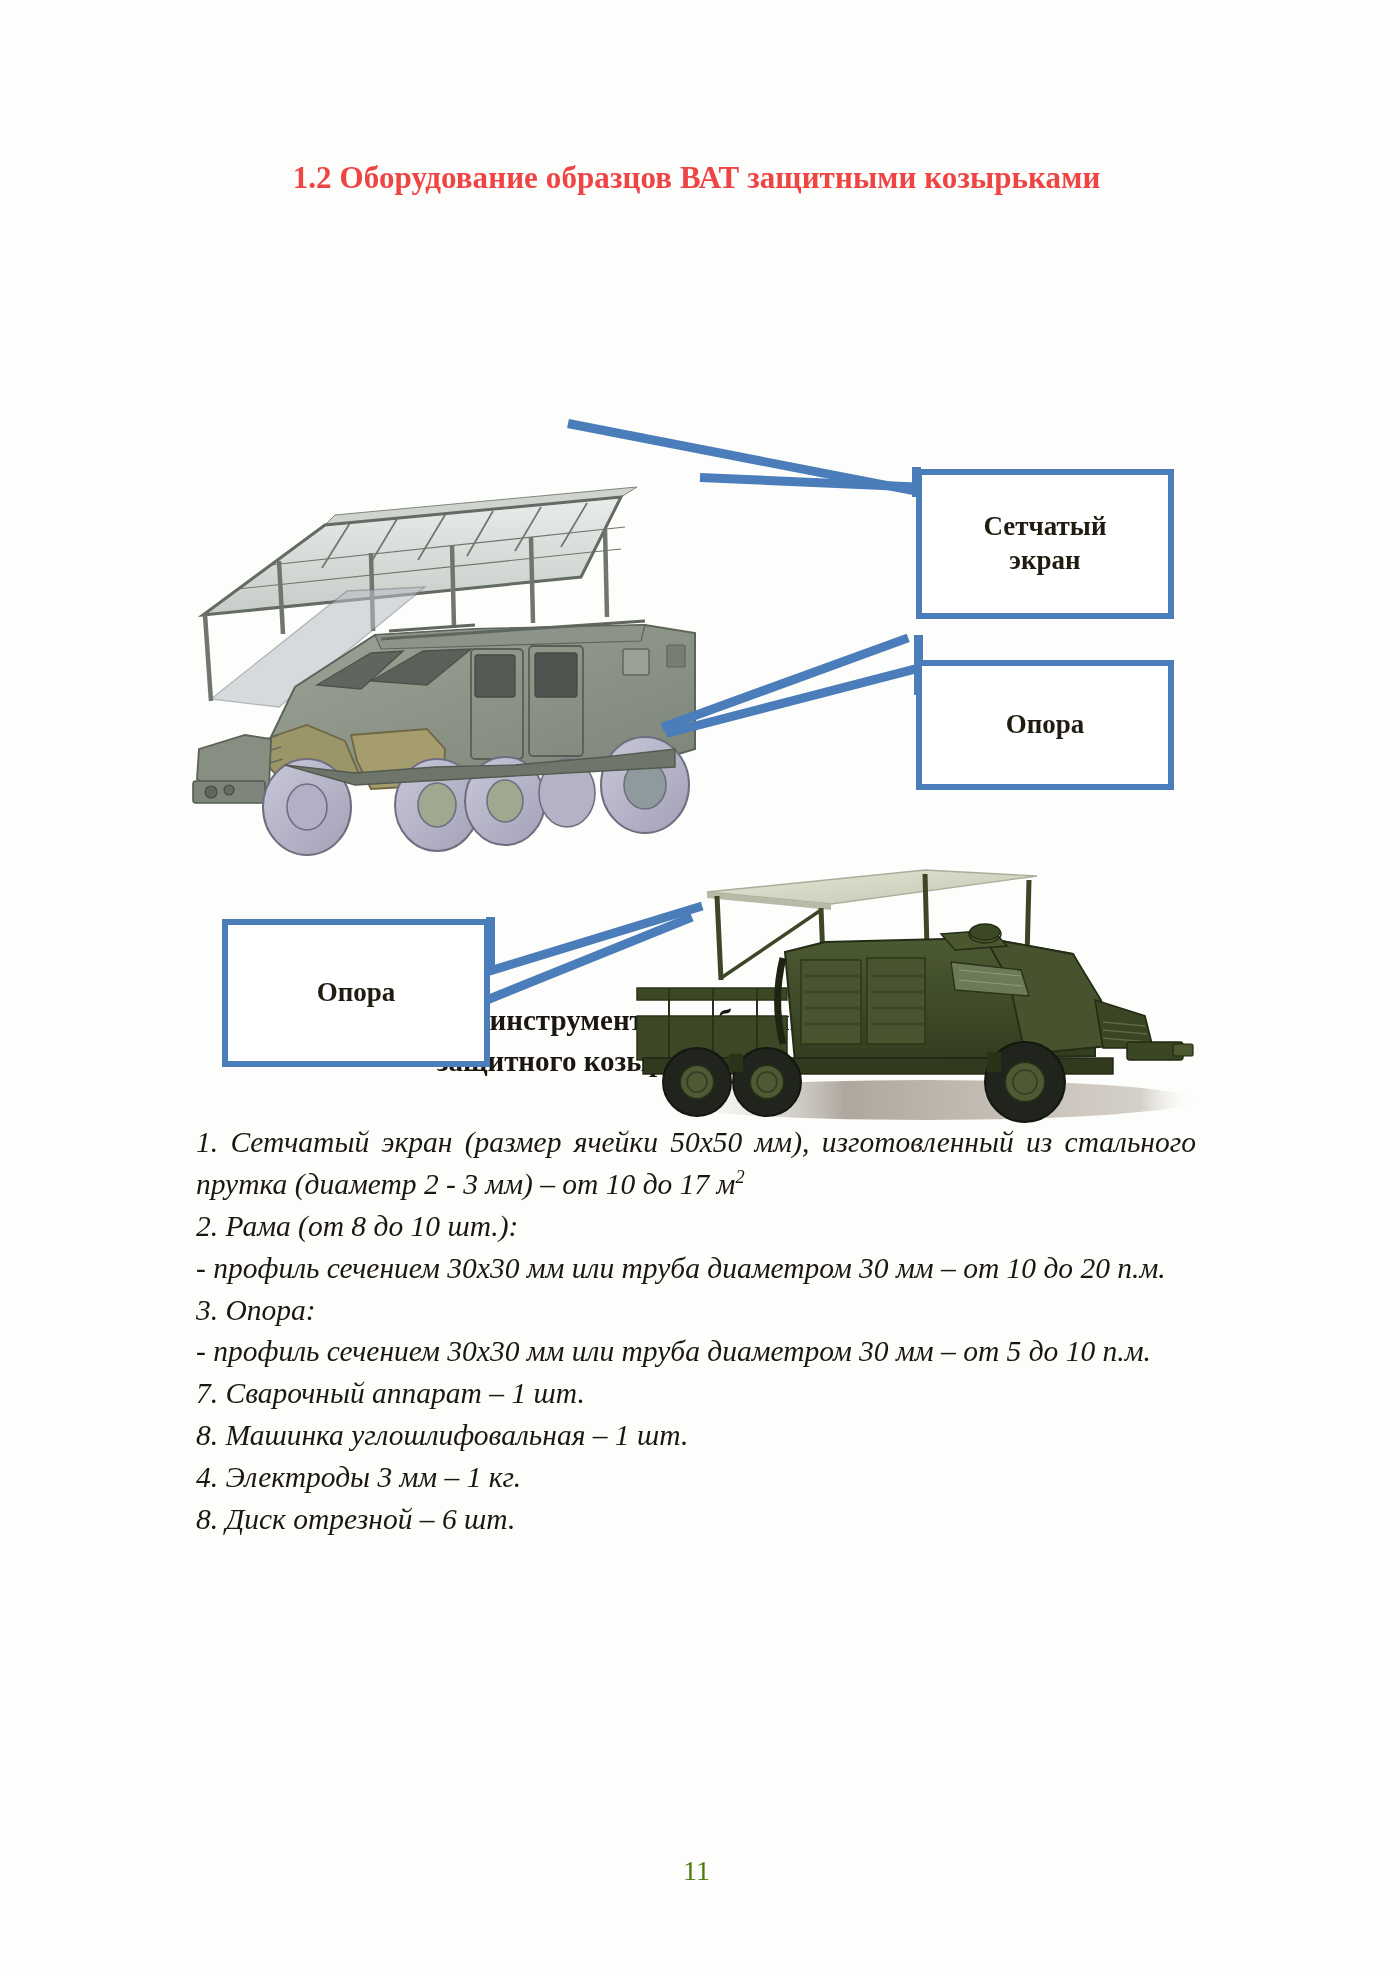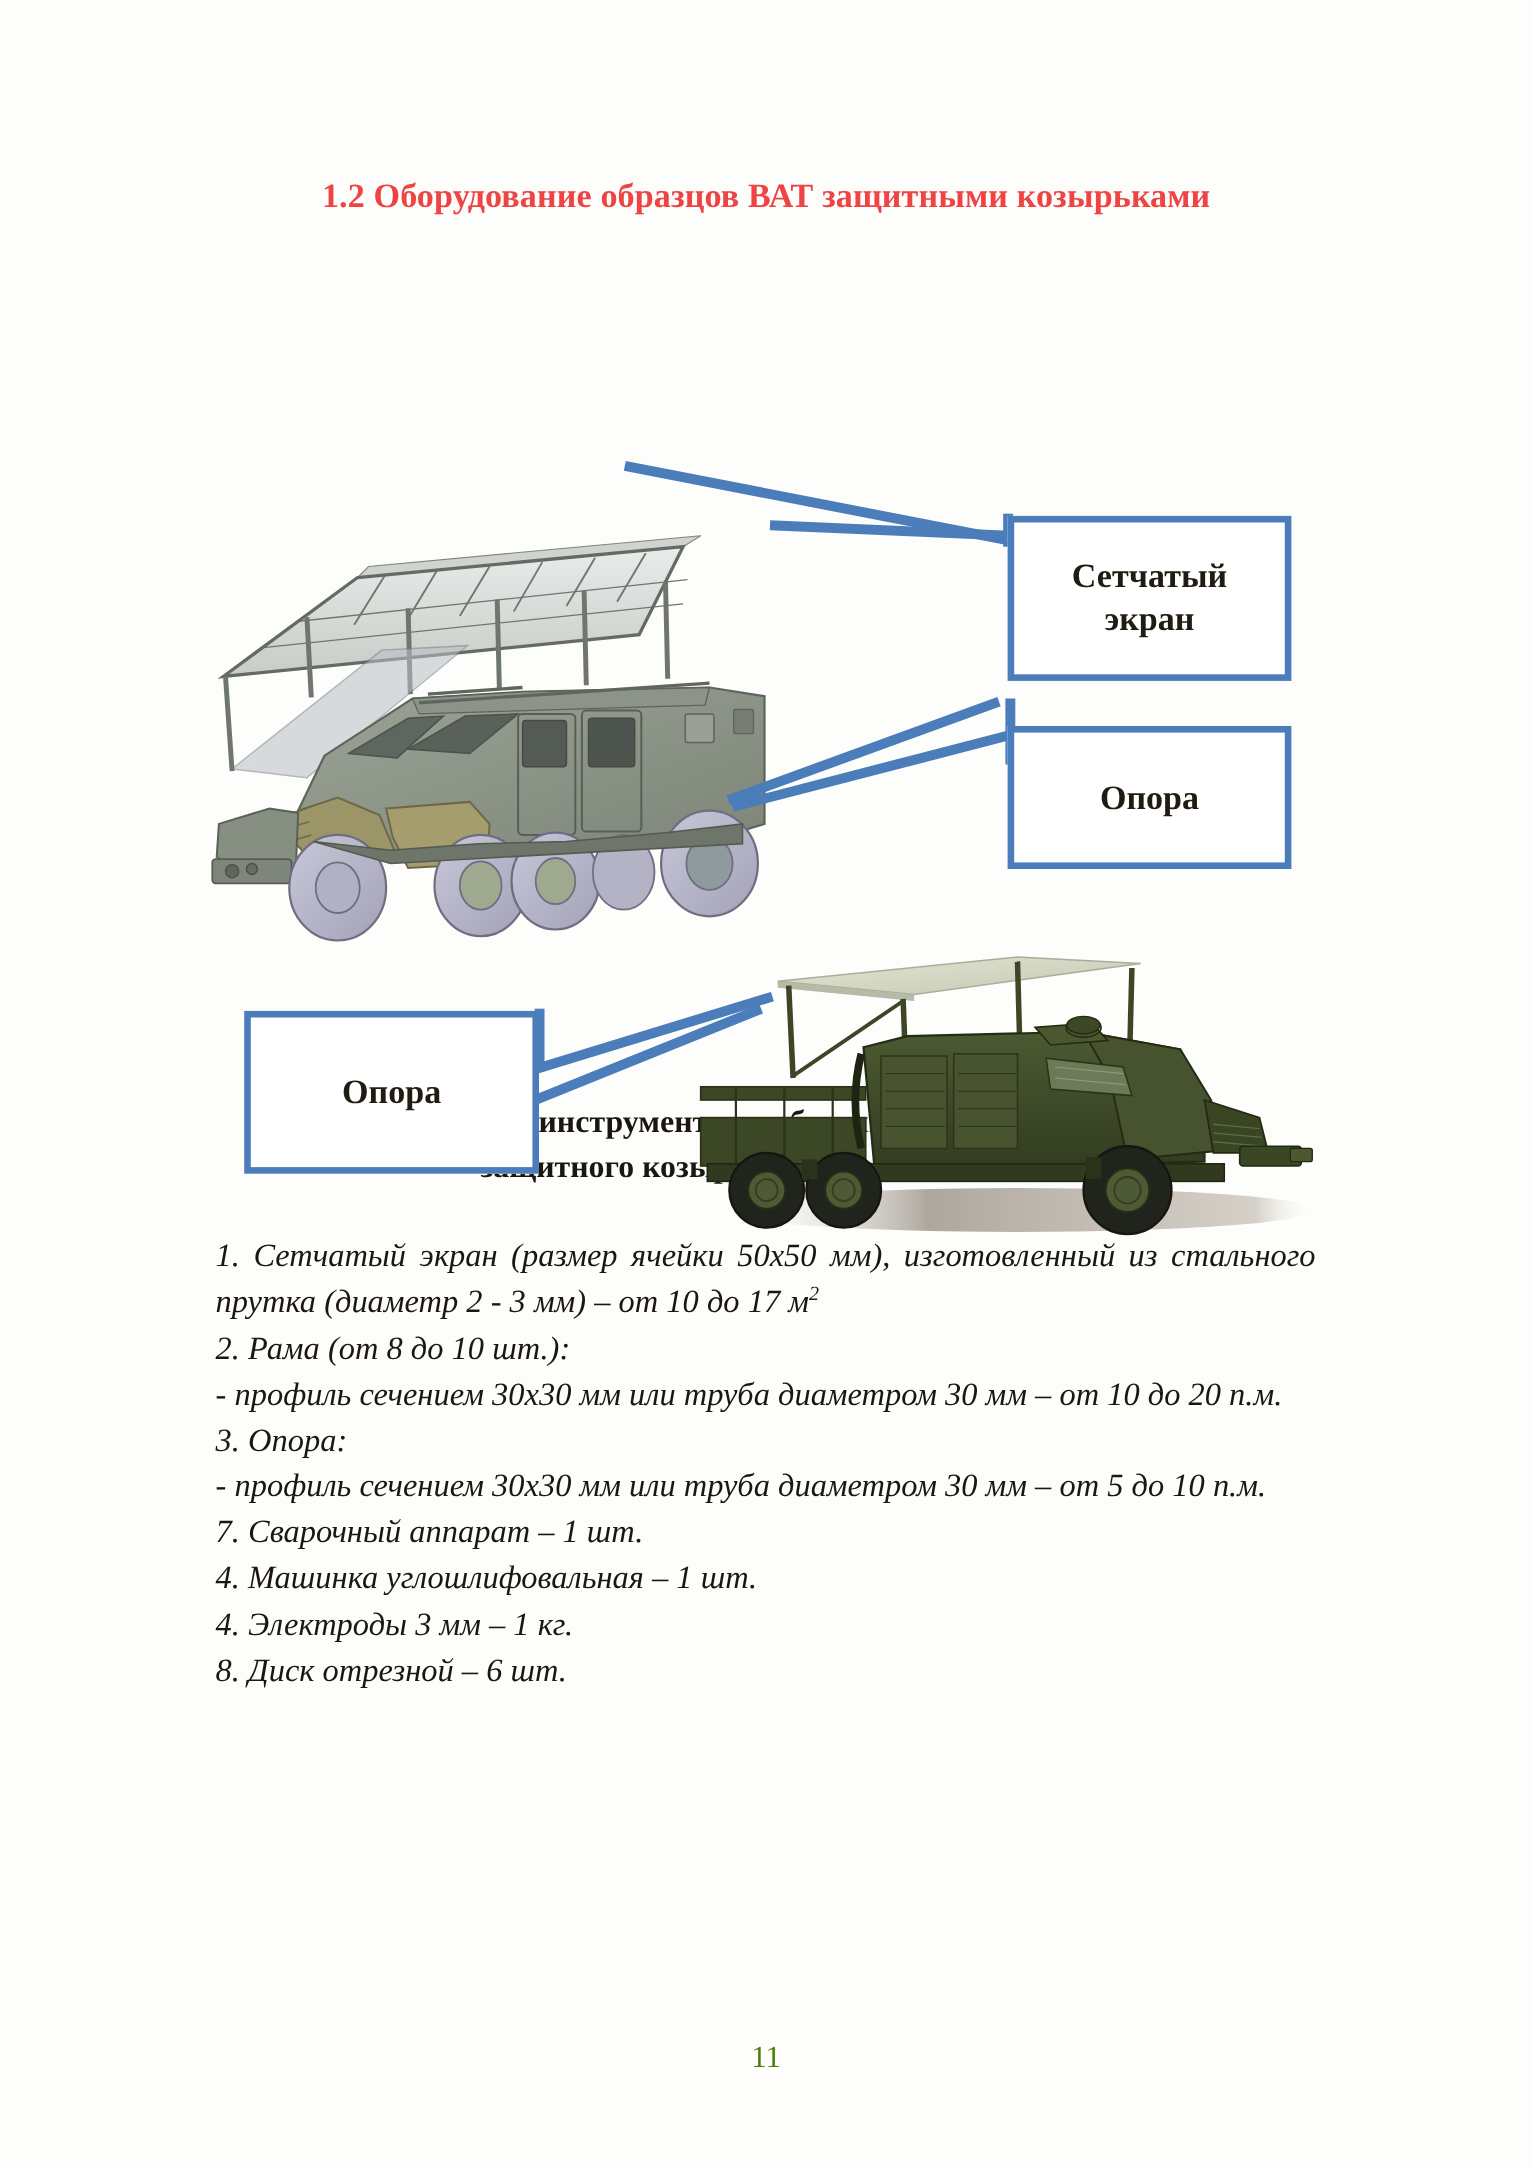--- a/index.html
+++ b/index.html
@@ -48,21 +48,21 @@
   .callout {
     position: absolute;
     box-sizing: border-box;
     border: 6px solid #4a7dba;
     background: #ffffff;
     display: flex;
     align-items: center;
     justify-content: center;
     text-align: center;
     font-weight: bold;
-    font-size: 31px;
+    font-size: 27px;
     line-height: 1.25;
     color: #211c12;
     font-family: "Liberation Serif", serif;
     z-index: 6;
   }
   #callout-mesh  { left: 916px; top: 264px; width: 258px; height: 150px; }
   #callout-frame { left: 916px; top: 455px; width: 258px; height: 130px; }
   #callout-support { left: 222px; top: 714px; width: 268px; height: 148px; }
 
   
@@ -374,20 +374,20 @@
     <div>защитного козырька и защитных сеток</div>
   </div>
 
   <div class="body-copy">
     <p class="justify"><span>1. Сетчатый экран (размер ячейки 50х50 мм), изготовленный из стального прутка (диаметр 2 - 3 мм) – от 10 до 17 м</span><span class="sup">2</span></p>
     <p>2. Рама (от 8 до 10 шт.):</p>
     <p class="justify">- профиль сечением 30х30 мм или труба диаметром 30 мм – от 10 до 20 п.м.</p>
     <p>3. Опора:</p>
     <p class="justify">- профиль сечением 30х30 мм или труба диаметром 30 мм – от 5 до 10 п.м.</p>
     <p>7. Сварочный аппарат – 1 шт.</p>
-    <p>4. Машинка углошлифовальная – 1 шт.</p>
+    <p>8. Машинка углошлифовальная – 1 шт.</p>
     <p>4. Электроды 3 мм – 1 кг.</p>
     <p>8. Диск отрезной – 6 шт.</p>
   </div>
 
   <div class="page-number">11</div>
 
 </div>
 
 </body></html>

